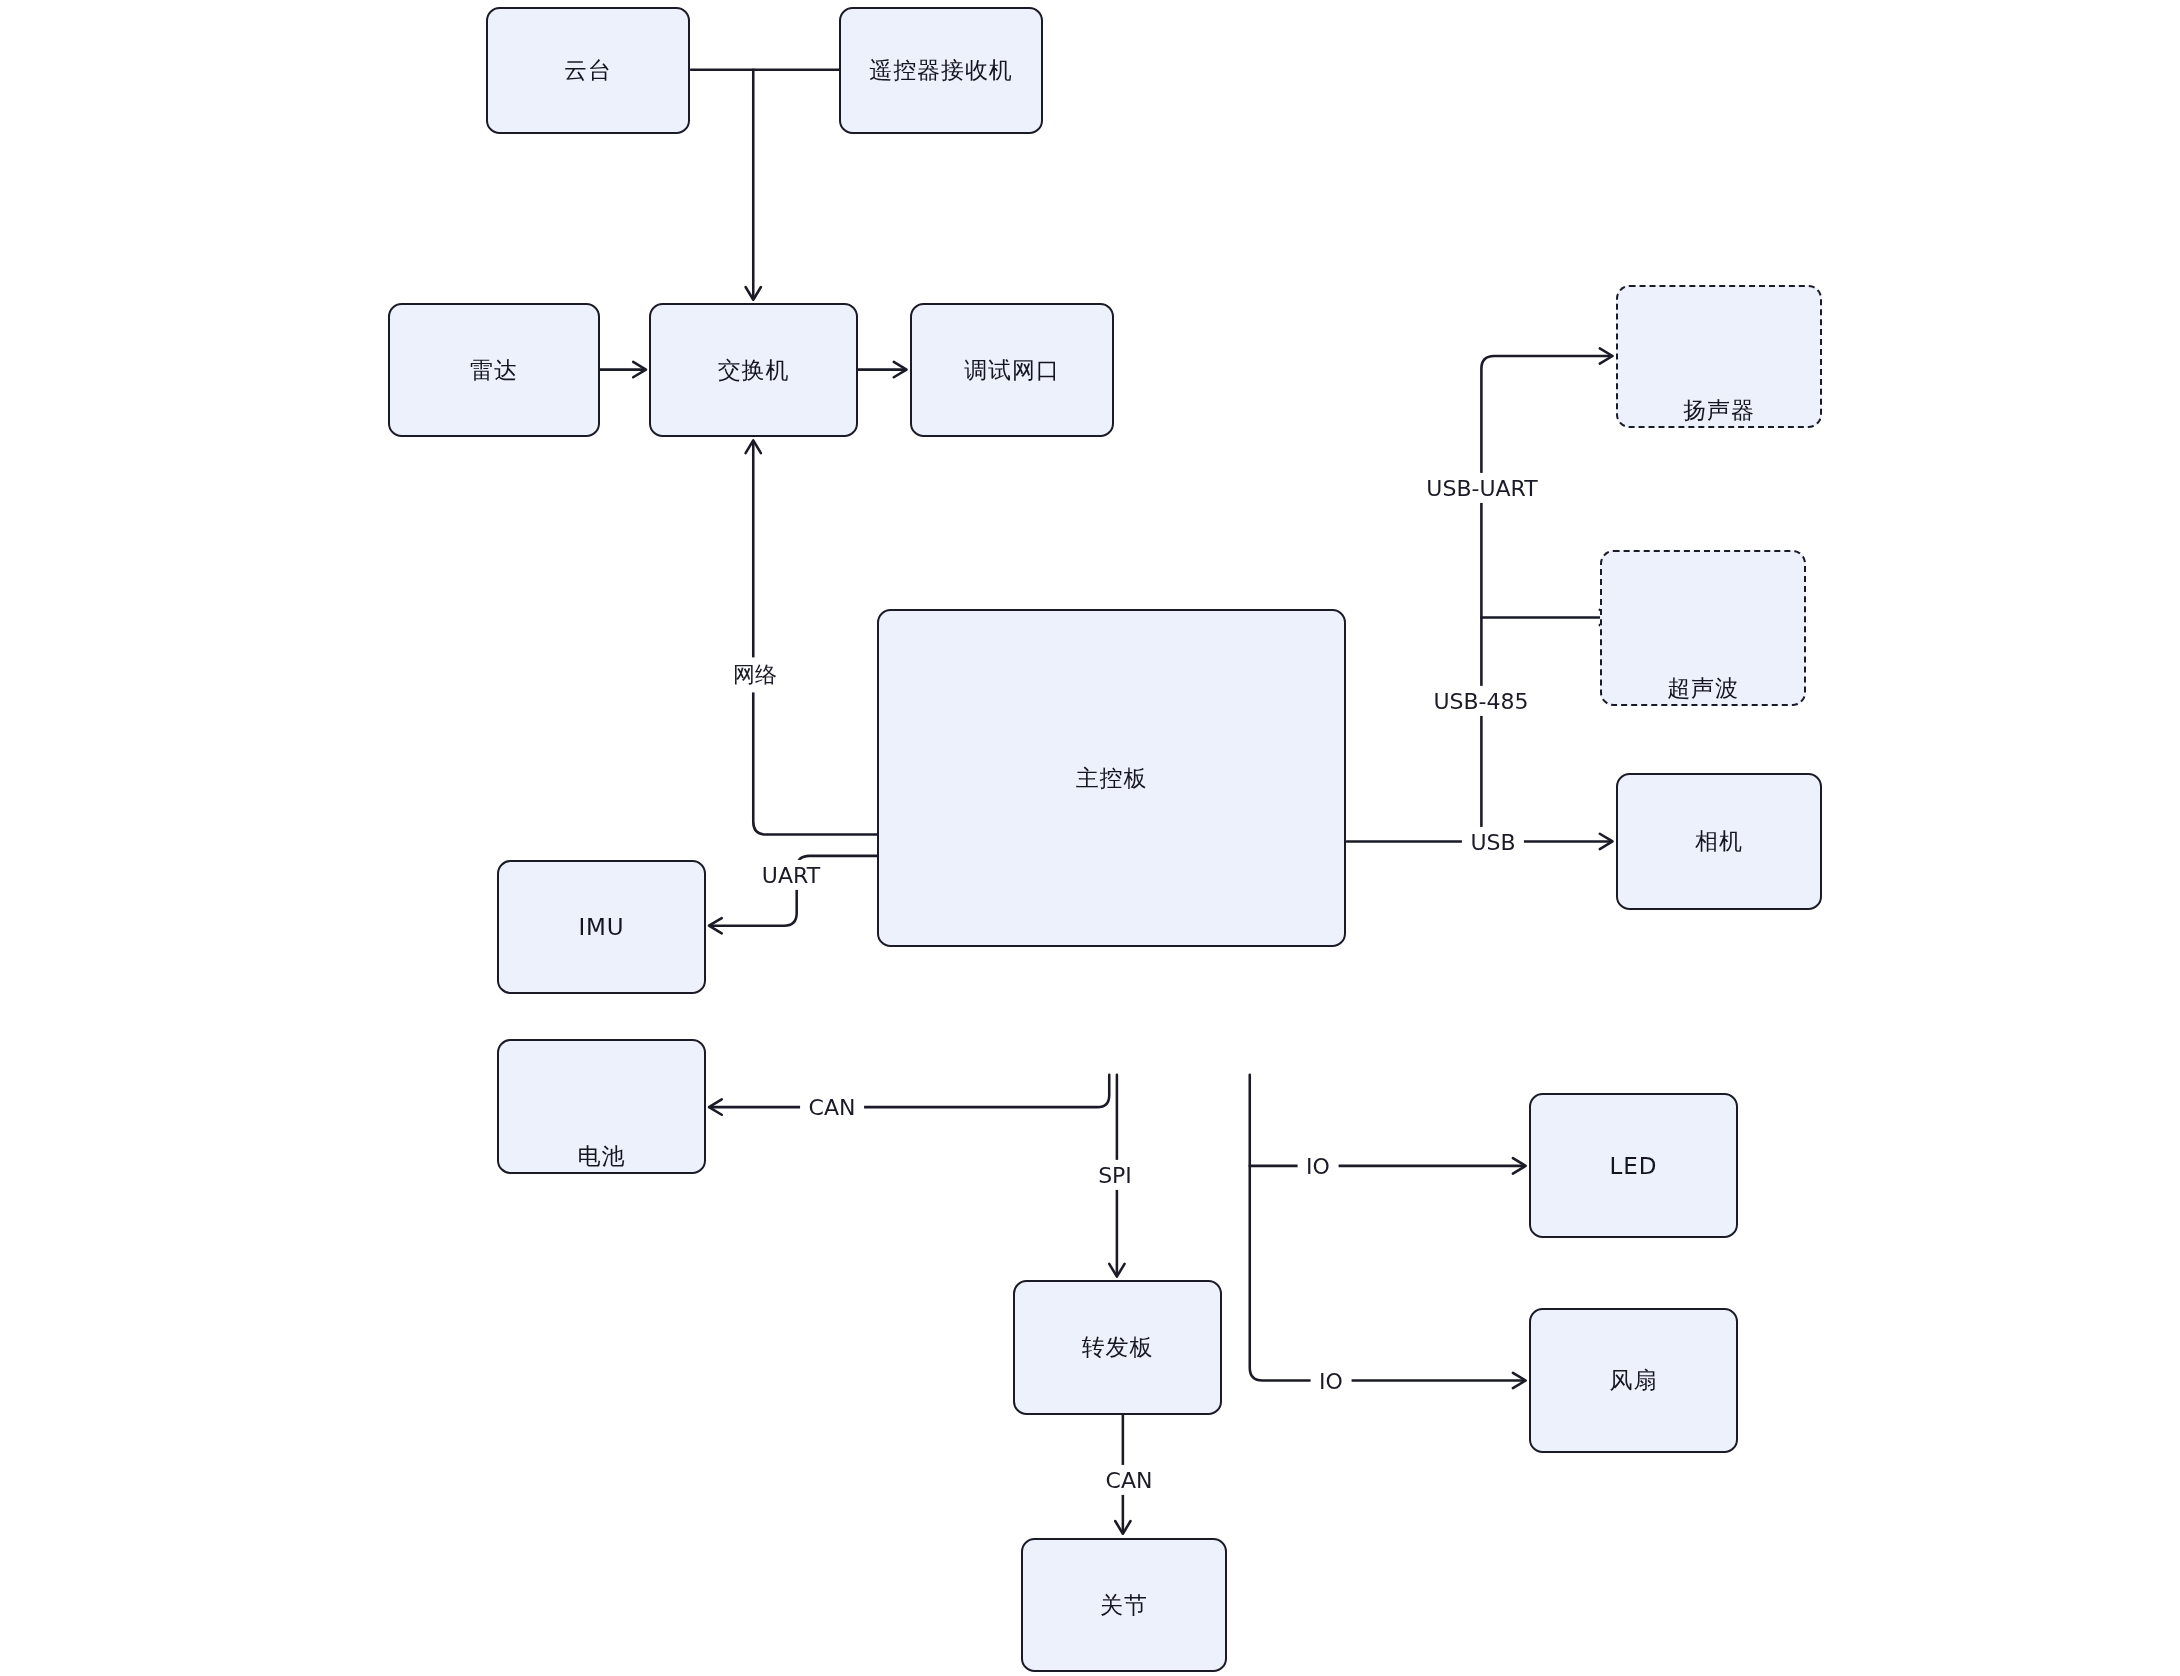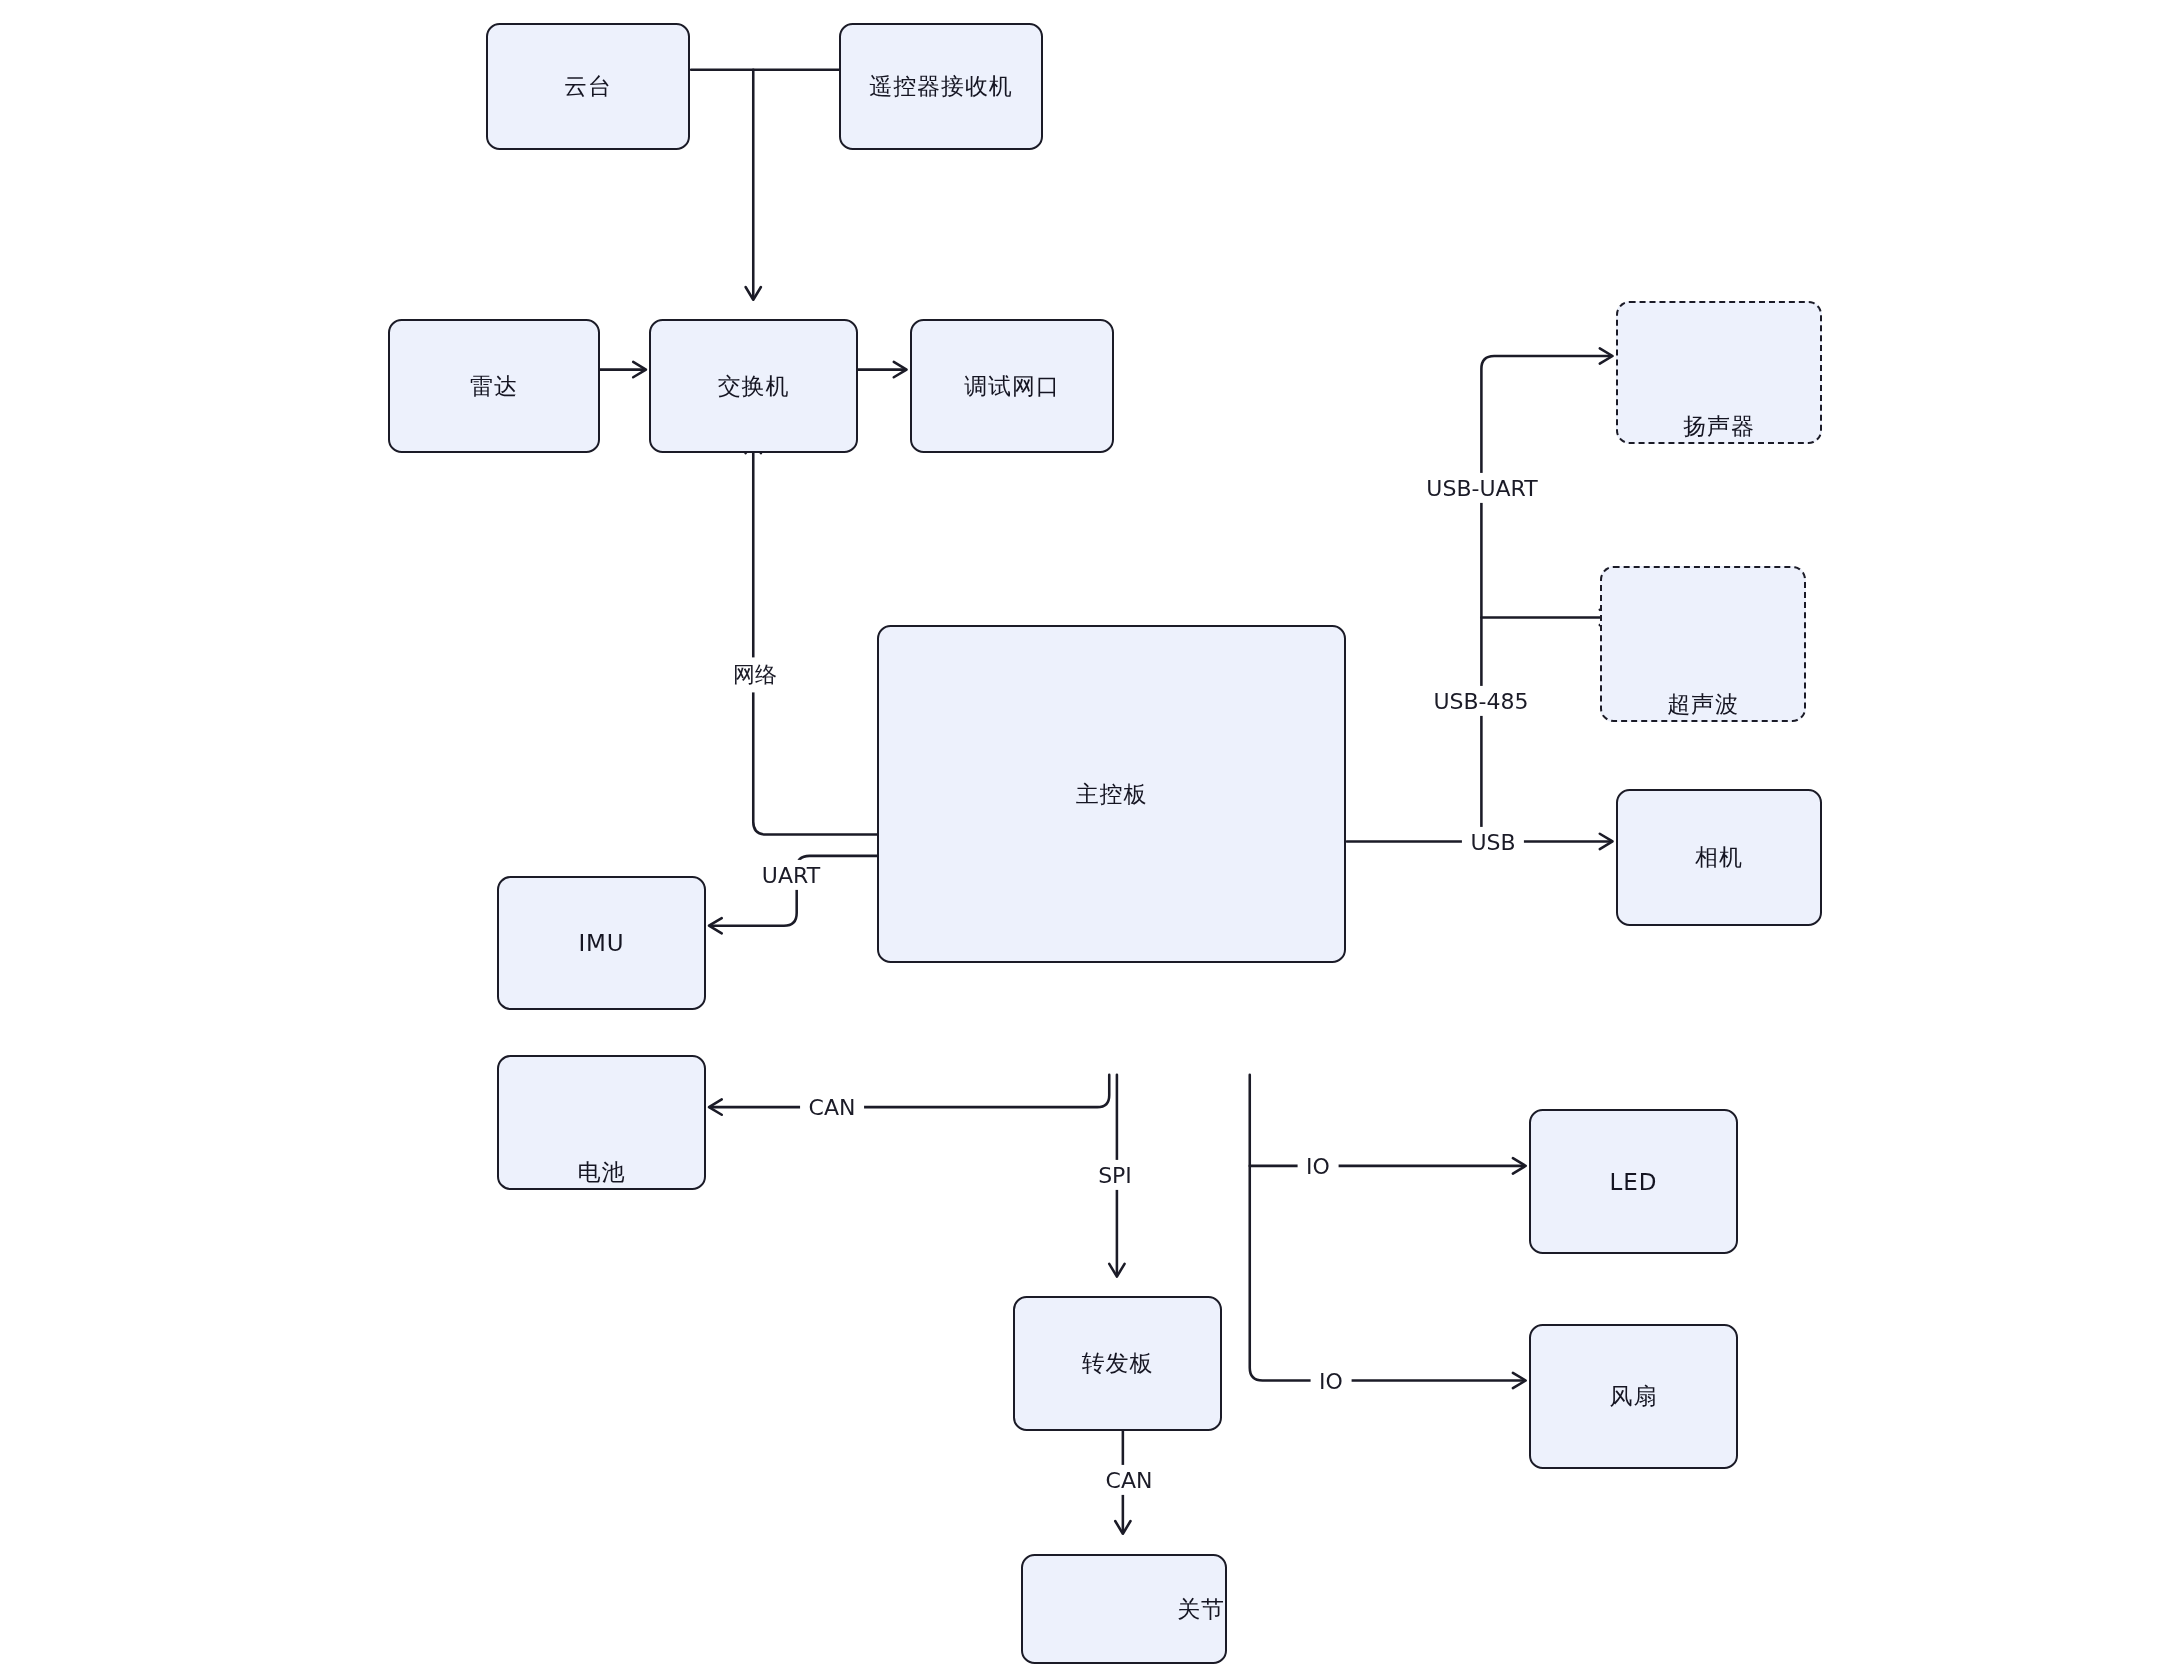--- a/index.html
+++ b/index.html
@@ -26,21 +26,20 @@
     box-sizing: border-box;
     background: #edf1fc;
     border: 2.6px solid #1b1b27;
     border-radius: 13.6px;
     display: flex;
     align-items: center;
     justify-content: center;
     font-size: 23px;
     color: #151522;
     letter-spacing: 0.9px;
-    margin-top: 16px;
   }
   .node.dashed {
     border-style: dashed;
     align-items: flex-end;
   }
   .edge-label {
     position: absolute;
     transform: translate(-50%, -50%);
     background: #ffffff;
     padding: 2.6px 8.5px;
@@ -98,21 +97,21 @@
   </div>
   <div class="node" style="left:497px; top:860px; width:209px; height:134px;">
     <span>IMU</span>
   </div>
   <div class="node" style="left:497px; top:1039px; width:209px; height:135px;align-items:flex-end;">
     <span>电池</span>
   </div>
   <div class="node" style="left:1013px; top:1280px; width:209px; height:135px;">
     <span>转发板</span>
   </div>
-  <div class="node" style="left:1021px; top:1538px; width:206px; height:110px;justify-content:flex-end;">
+  <div class="node" style="left:1021px; top:1538px; width:206px; height:134px;">
     <span>关节</span>
   </div>
   <div class="node dashed" style="left:1616px; top:285px; width:206px; height:143px;">
     <span>扬声器</span>
   </div>
   <div class="node dashed" style="left:1600px; top:550px; width:206px; height:156px;">
     <span>超声波</span>
   </div>
   <div class="node" style="left:1616px; top:773px; width:206px; height:137px;">
     <span>相机</span>

